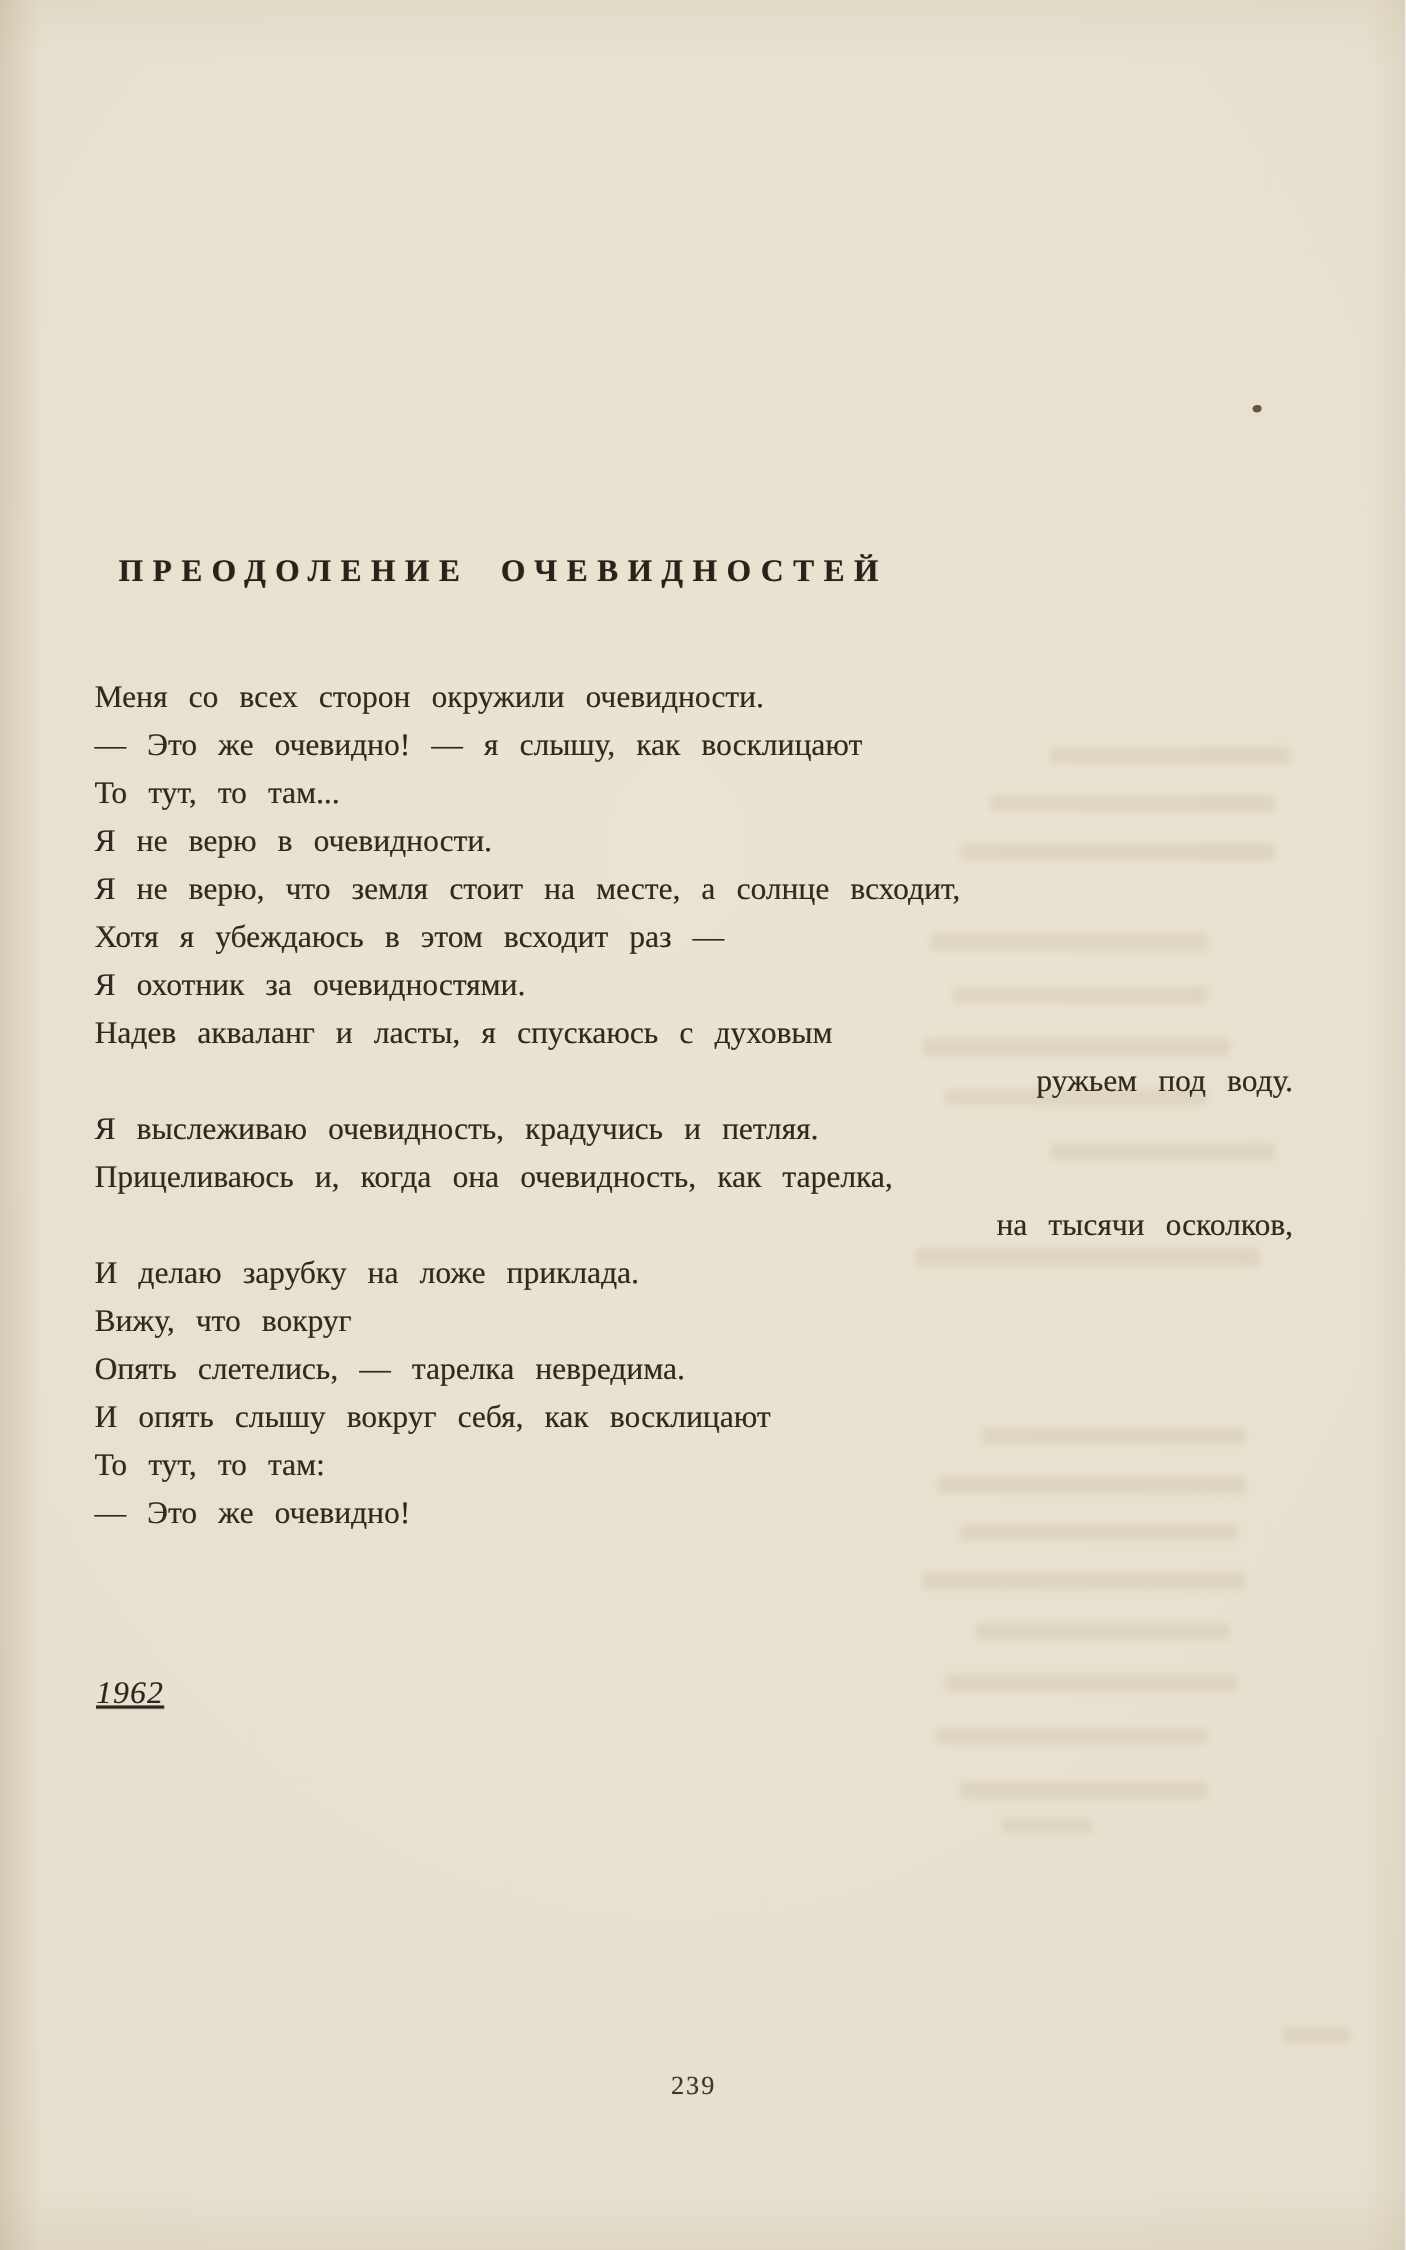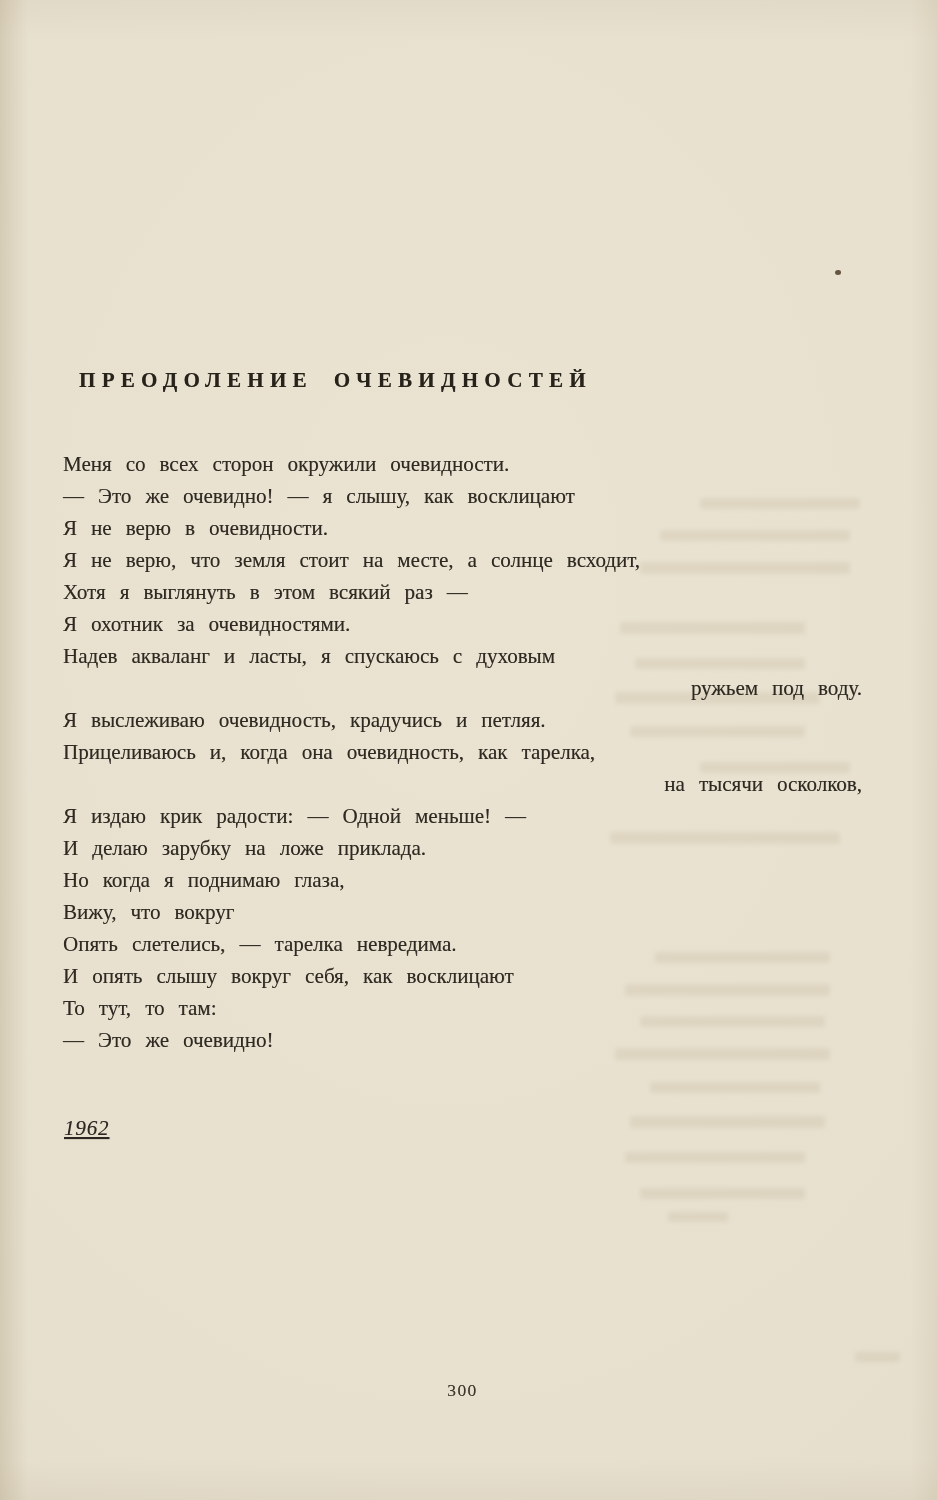--- a/index.html
+++ b/index.html
@@ -129,36 +129,35 @@
       <div class="ghost" style="left: 855px; top: 1352px; width: 45px; height: 10px;"></div>
     </div>
 
   <div class="speck"></div>
 
   <h1 class="title">ПРЕОДОЛЕНИЕ ОЧЕВИДНОСТЕЙ</h1>
 
   <div class="poem" id="poem">
       <div class="line">Меня со всех сторон окружили очевидности.</div>
       <div class="line">— Это же очевидно! — я слышу, как восклицают</div>
+      <div class="line">То тут, то там...</div>
       <div class="line">Я не верю в очевидности.</div>
       <div class="line">Я не верю, что земля стоит на месте, а солнце всходит,</div>
-      <div class="line">Хотя я выглянуть в этом всякий раз —</div>
+      <div class="line">Хотя я убеждаюсь в этом всходит раз —</div>
       <div class="line">Я охотник за очевидностями.</div>
       <div class="line">Надев акваланг и ласты, я спускаюсь с духовым</div>
       <div class="line right">ружьем под воду.</div>
       <div class="line">Я выслеживаю очевидность, крадучись и петляя.</div>
       <div class="line">Прицеливаюсь и, когда она очевидность, как тарелка,</div>
       <div class="line right">на тысячи осколков,</div>
-      <div class="line">Я издаю крик радости: — Одной меньше! —</div>
       <div class="line">И делаю зарубку на ложе приклада.</div>
-      <div class="line">Но когда я поднимаю глаза,</div>
       <div class="line">Вижу, что вокруг</div>
       <div class="line">Опять слетелись, — тарелка невредима.</div>
       <div class="line">И опять слышу вокруг себя, как восклицают</div>
       <div class="line">То тут, то там:</div>
       <div class="line">— Это же очевидно!</div>
     </div>
 
   <div class="year">1962</div>
 
-  <div class="page-number">300</div>
+  <div class="page-number">239</div>
 
 </div>
 
 </body></html>

